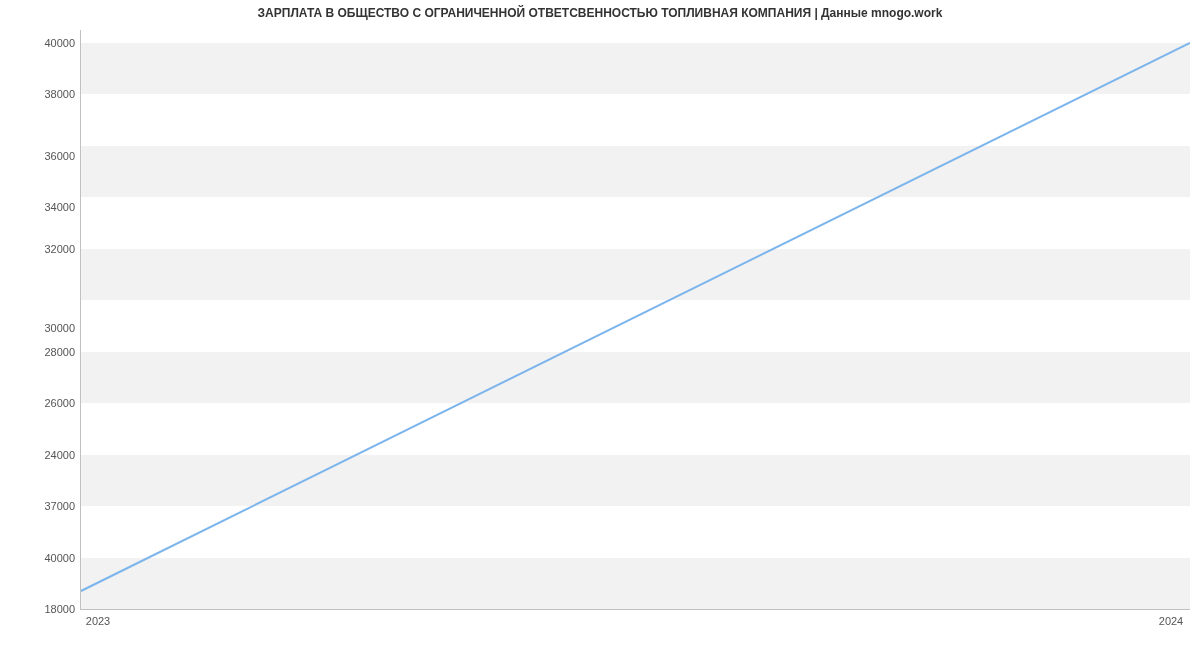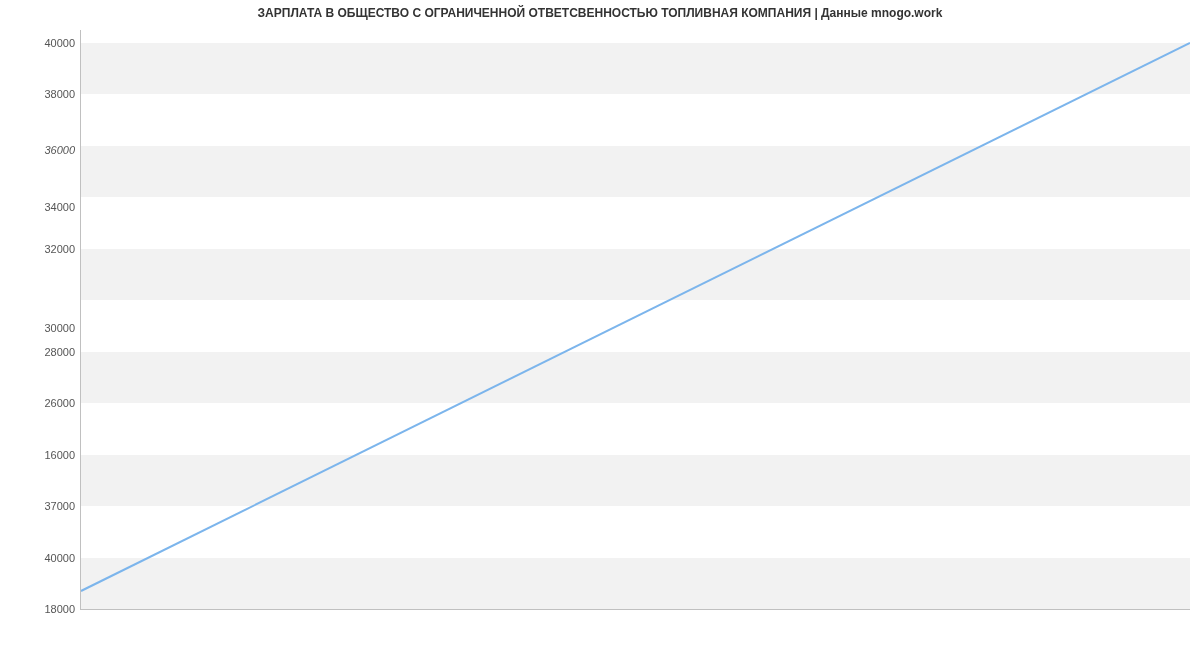--- a/index.html
+++ b/index.html
@@ -81,36 +81,40 @@
 </head>
 <body>
 
 <div class="chart-wrap">
   <div class="title">ЗАРПЛАТА В ОБЩЕСТВО С ОГРАНИЧЕННОЙ ОТВЕТСВЕННОСТЬЮ ТОПЛИВНАЯ КОМПАНИЯ | Данные mnogo.work</div>
 
   <div class="yticks" id="yticks">
       <div class="ytick" style="top: 579px;">18000</div>
       <div class="ytick" style="top: 527.533px;">40000</div>
       <div class="ytick" style="top: 476.067px;">37000</div>
-      <div class="ytick" style="top: 424.6px;">16000</div>
+      <div class="ytick" style="top: 424.6px;">24000</div>
       <div class="ytick" style="top: 373.133px;">26000</div>
       <div class="ytick" style="top: 321.667px;">28000</div>
       <div class="ytick" style="top: 270.2px; margin-top: 28px;">30000</div>
       <div class="ytick" style="top: 218.733px;">32000</div>
       <div class="ytick" style="top: 177px;">34000</div>
-      <div class="ytick" style="top: 120px; font-style: italic;">36000</div>
+      <div class="ytick" style="top: 126px;">36000</div>
       <div class="ytick" style="top: 64.3333px;">38000</div>
       <div class="ytick" style="top: 12.8667px;">40000</div>
     </div>
 
   <div class="plot" id="plot">
       <div class="band" style="top: 12.8667px; height: 51.4667px; background: rgb(242, 242, 242);"></div>
       <div class="band" style="top: 115.8px; height: 51.4667px; background: rgb(242, 242, 242);"></div>
       <div class="band" style="top: 218.733px; height: 51.4667px; background: rgb(242, 242, 242);"></div>
       <div class="band" style="top: 321.667px; height: 51.4667px; background: rgb(242, 242, 242);"></div>
       <div class="band" style="top: 424.6px; height: 51.4667px; background: rgb(242, 242, 242);"></div>
       <div class="band" style="top: 527.533px; height: 51.4667px; background: rgb(242, 242, 242);"></div>
     <svg class="line" id="linesvg" preserveAspectRatio="none" viewBox="0 0 1109 579">
         <path d="M0,560.9866666666667 L1109,12.866666666666674 " stroke="#7cb5ec" stroke-width="2" fill="none"></path>
       </svg>
   </div>
 
+  <div class="xticks" id="xticks">
+      <div class="xtick" style="left: 18px;">2023</div>
+      <div class="xtick" style="left: 1091px;">2024</div>
+    </div>
 </div>
 
 </body></html>

